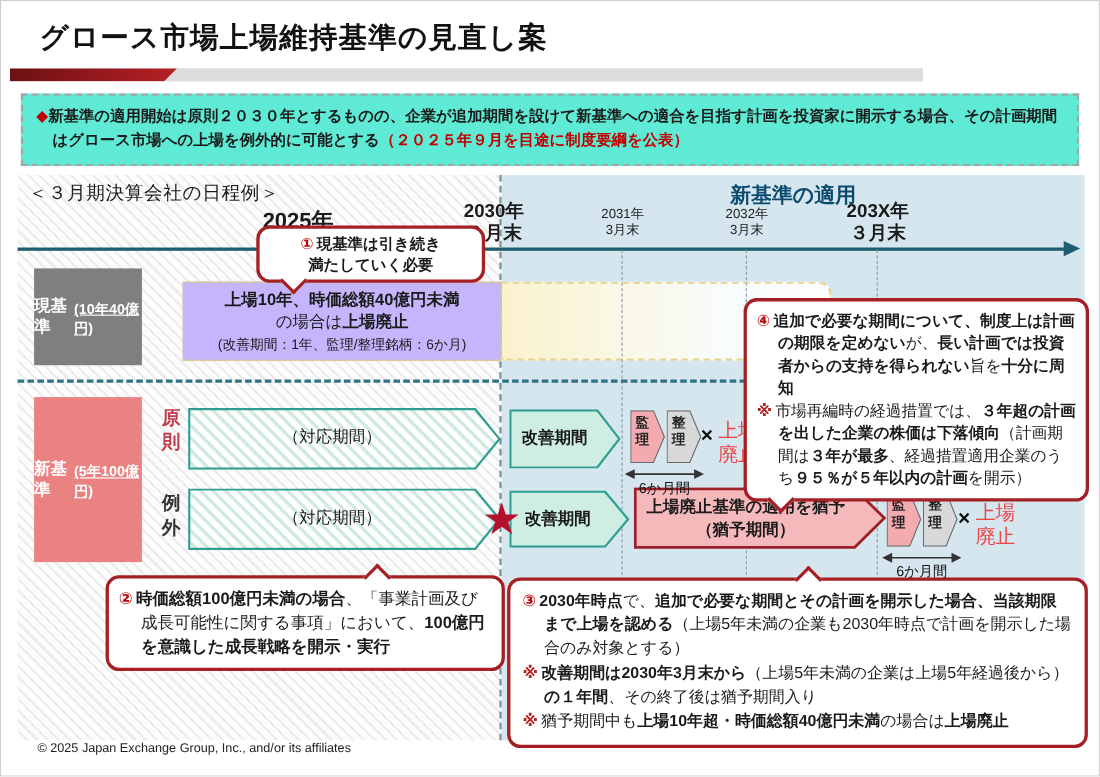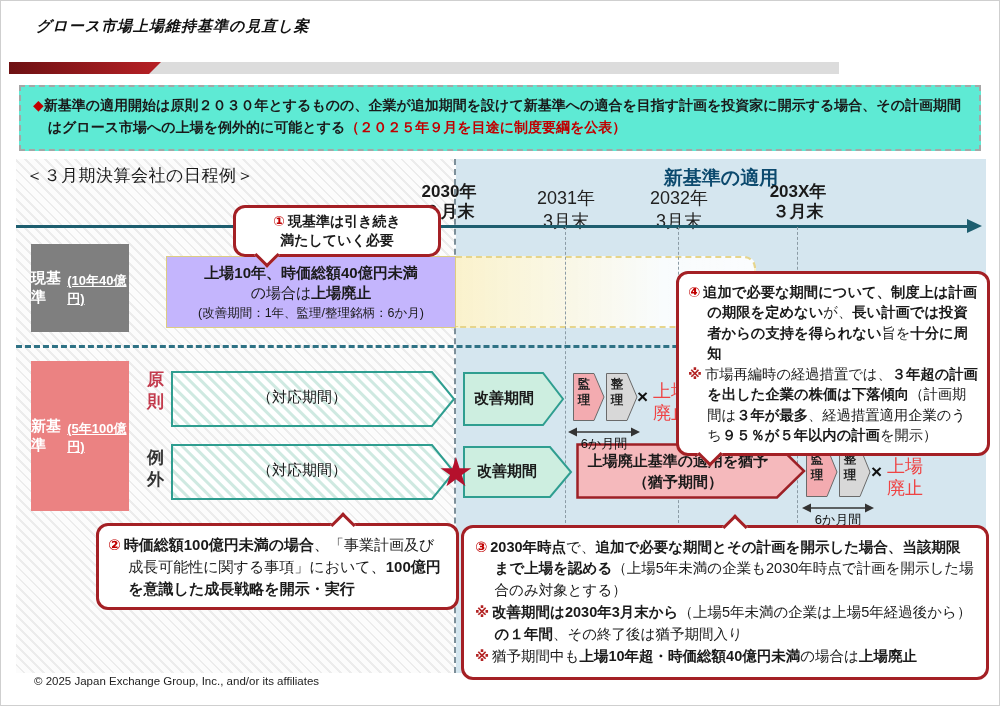--- a/index.html
+++ b/index.html
@@ -9,38 +9,38 @@
     font-family:"Liberation Sans","DejaVu Sans",sans-serif;color:#1a1a1a;
   }
   .abs{position:absolute;}
   .ctr{text-align:center;}
   .b{font-weight:bold;}
   .red{color:#c00000;}
   .num{color:#c00000;font-weight:bold;margin-right:3px;}
   .mark{color:#b22222;font-weight:bold;margin-right:3px;}
   .hang{padding-left:1.35em;text-indent:-1.35em;margin:1px 0;}
   
-  .title{left:35px;top:16px;font-size:15px;font-weight:bold;letter-spacing:1px;color:#111;font-style:italic;}
+  .title{left:35px;top:16px;font-size:26px;font-weight:bold;letter-spacing:1px;color:#111;}
   .bar-gray{left:8px;top:61px;width:830px;height:12px;background:#dcdcdc;}
   .bar-red{left:8px;top:61px;width:152px;height:12px;background:linear-gradient(90deg,#6d1113,#b72025);
     clip-path:polygon(0 0,100% 0,calc(100% - 12px) 100%,0 100%);}
   
   .summary{left:18px;top:84px;width:962px;height:66px;border:2px dashed #a6a6a6;background:#5eead4;
     box-sizing:border-box;padding:8px 12px;font-size:14px;font-weight:bold;line-height:1.55;}
   .summary .body{padding-left:1.05em;text-indent:-1.05em;}
   
   #diagram{left:15px;top:158px;width:970px;height:514px;}
   .bg-left{left:0;top:0;width:440px;height:514px;
     background:repeating-linear-gradient(45deg,#fcfcfc 0 5px,#ececec 5px 7px);}
   .bg-right{left:440px;top:0;width:530px;height:514px;background:#d5e6ef;}
   .caption{left:10px;top:5px;font-size:17px;color:#1a1a1a;letter-spacing:0.5px;}
   .banner{left:440px;top:6px;width:530px;font-size:19px;font-weight:bold;color:#0c4a6e;text-align:center;}
   .yr-big{font-size:20px;font-weight:bold;line-height:1.15;}
   .yr-bold{font-size:17px;font-weight:bold;line-height:1.18;}
-  .yr-sm{font-size:18px;color:#222;line-height:1.25;}
+  .yr-sm{font-size:12px;color:#222;line-height:1.25;}
   .tl-line{left:0;top:66px;width:952px;height:3px;background:#1e5e6f;z-index:2;}
   .tl-head{left:951px;top:60px;width:0;height:0;border-top:7px solid transparent;
     border-bottom:7px solid transparent;border-left:15px solid #1e5e6f;z-index:2;}
   .vline{border-left:2px dashed #8b9ba5;width:0;z-index:2;}
   .sep{left:0;top:186px;width:968px;border-top:3px dashed #2f7285;z-index:2;}
   
   .legend{box-sizing:border-box;display:flex;flex-direction:row;justify-content:center;
     align-items:center;color:#fff;font-weight:bold;z-index:3;}
   .legend .l1{font-size:15px;}
   .legend .l2{font-size:13px;text-decoration:underline;margin-top:4px;}
@@ -93,20 +93,23 @@
   <div class="abs" id="diagram">
 
     <div class="abs bg-left"></div>
     <div class="abs bg-right"></div>
 
     <div class="abs yext"></div>
 
     <div class="abs caption">＜３月期決算会社の日程例＞</div>
     <div class="abs banner">新基準の適用</div>
 
+    <div class="abs yr-big ctr" style="left:180px;top:31px;width:150px;">
+      <div>2025年</div>
+    </div>
     <div class="abs yr-bold ctr" style="left:383px;top:23px;width:100px;">
       <div>2030年</div>
       <div>３月末</div>
     </div>
     <div class="abs yr-sm ctr" style="left:505px;top:28px;width:90px;">
       <div>2031年</div>
       <div>3月末</div>
     </div>
     <div class="abs yr-sm ctr" style="left:618px;top:28px;width:90px;">
       <div>2032年</div>

